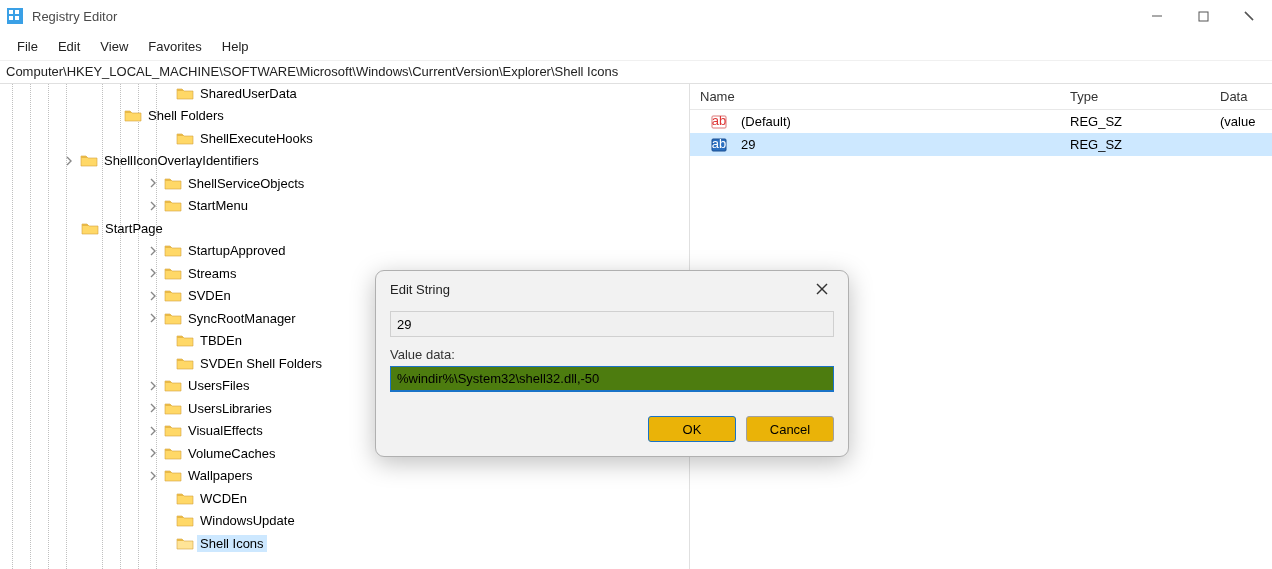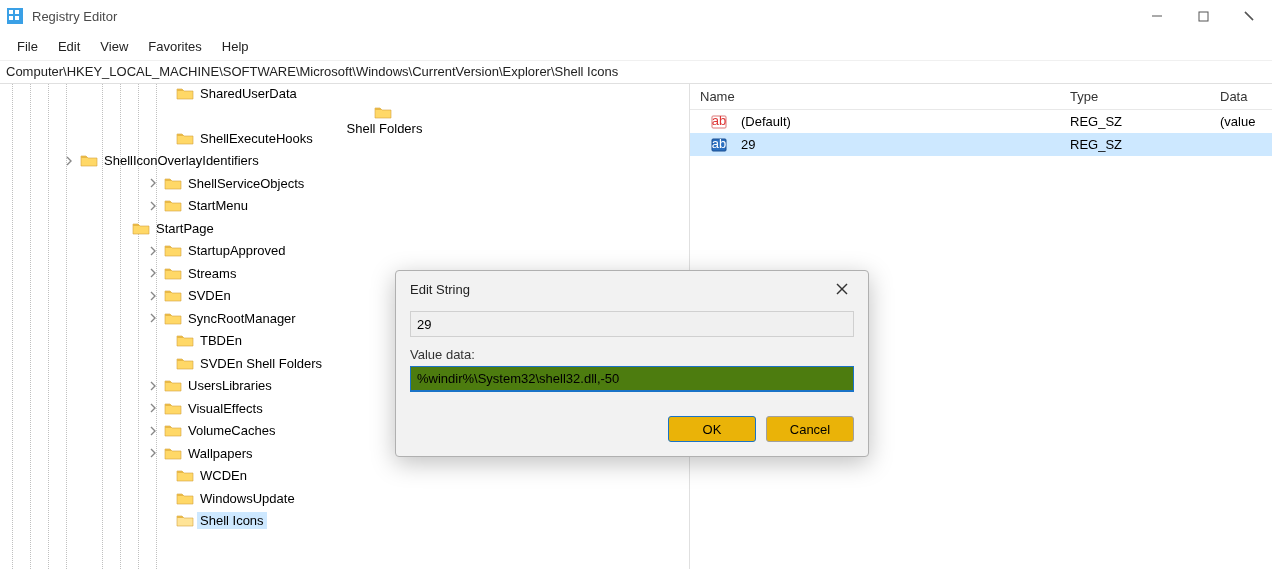--- a/index.html
+++ b/index.html
@@ -24,21 +24,21 @@
 .list-header { display:flex; height:26px; align-items:center; border-bottom:1px solid #e8e8e8;}
 .list-header .col { padding:4px 10px; font-size:13px; color:#333; border-right:1px solid transparent;}
 .col-name { flex:0 0 370px; }
 .col-type { flex:0 0 150px; }
 .col-data { flex:1; }
 .list-row { display:flex; height:23px; align-items:center; }
 .list-row .cell { padding:2px 10px; font-size:13px; display:flex; align-items:center; gap:4px;}
 .list-row.selected { background:#cde8ff; }
 .sz-icon { width:37px; height:16px; display:inline-flex; align-items:center; justify-content:center;}
 .dialog-overlay { position:absolute; left:0; top:0; width:100%; height:100%; }
-.dialog { position:absolute; left:375px; top:186px; width:474px; background:#f2f2f2; border:1px solid #b0b0b0; border-radius:4px; box-shadow:0 6px 24px rgba(0,0,0,.25);margin-left:20px; }
+.dialog { position:absolute; left:375px; top:186px; width:474px; background:#f2f2f2; border:1px solid #b0b0b0; border-radius:9px; box-shadow:0 6px 24px rgba(0,0,0,.25); }
 .dialog-titlebar { height:36px; display:flex; align-items:center; padding:0 10px 0 14px; }
 .dialog-titlebar .dtitle { font-size:13px; color:#222; }
 .dialog-close { margin-left:auto; width:32px; height:28px; display:flex; align-items:center; justify-content:center; font-size:15px; color:#333;}
 .dialog-body { padding: 4px 14px 8px 14px; }
 .field-label { font-size:13px; color:#333; margin-bottom:4px; }
 .field-input { width:100%; height:26px; border:1px solid #c0c0c0; background:#fafafa; padding:3px 6px; font-size:13px; margin-bottom:10px;}
 .field-input.readonly { background:#f0f0f0; border:1px solid #d0d0d0;}
 .field-input.active { border:1px solid #1a73c7; border-bottom:2px solid #1a73c7; background:#4d7c0f;}
 .dialog-buttons { display:flex; justify-content:flex-end; gap:10px; padding:6px 14px 14px 14px;}
 .dbtn { width:88px; height:26px; border:1px solid #a0a0a0; background:#eab308; font-size:13px; border-radius:3px;}
@@ -113,21 +113,21 @@
         <div class="tree-row" style="padding-left: 160px;">
           <span class="chevron"></span>
           <span class="folder">
             <svg width="18" height="15" viewBox="0 0 18 15">
               <path d="M1 3 L6 3 L8 5 L17 5 L17 13 L1 13 Z" fill="#ffd867" stroke="#d4a23c" stroke-width="0.6"></path>
               <path d="M1 3 L6 3 L8 5 L1 5 Z" fill="#e8b847"></path>
             </svg>
           </span>
           <span class="label">SharedUserData</span>
         </div>
-        <div class="tree-row" style="padding-left: 80px; flex-direction: column;">
+        <div class="tree-row" style="padding-left: 108px;">
           <span class="chevron"></span>
           <span class="folder">
             <svg width="18" height="15" viewBox="0 0 18 15">
               <path d="M1 3 L6 3 L8 5 L17 5 L17 13 L1 13 Z" fill="#ffd867" stroke="#d4a23c" stroke-width="0.6"></path>
               <path d="M1 3 L6 3 L8 5 L1 5 Z" fill="#e8b847"></path>
             </svg>
           </span>
           <span class="label">Shell Folders</span>
         </div>
         <div class="tree-row" style="padding-left: 160px;">
@@ -175,21 +175,21 @@
             </svg>
           </span>
           <span class="folder">
             <svg width="18" height="15" viewBox="0 0 18 15">
               <path d="M1 3 L6 3 L8 5 L17 5 L17 13 L1 13 Z" fill="#ffd867" stroke="#d4a23c" stroke-width="0.6"></path>
               <path d="M1 3 L6 3 L8 5 L1 5 Z" fill="#e8b847"></path>
             </svg>
           </span>
           <span class="label">StartMenu</span>
         </div>
-        <div class="tree-row" style="padding-left: 116px;">
+        <div class="tree-row" style="padding-left: 65px;">
           <span class="chevron"></span>
           <span class="folder">
             <svg width="18" height="15" viewBox="0 0 18 15">
               <path d="M1 3 L6 3 L8 5 L17 5 L17 13 L1 13 Z" fill="#ffd867" stroke="#d4a23c" stroke-width="0.6"></path>
               <path d="M1 3 L6 3 L8 5 L1 5 Z" fill="#e8b847"></path>
             </svg>
           </span>
           <span class="label">StartPage</span>
         </div>
         <div class="tree-row" style="padding-left: 148px;">
@@ -260,20 +260,34 @@
         </div>
         <div class="tree-row" style="padding-left: 160px;">
           <span class="chevron"></span>
           <span class="folder">
             <svg width="18" height="15" viewBox="0 0 18 15">
               <path d="M1 3 L6 3 L8 5 L17 5 L17 13 L1 13 Z" fill="#ffd867" stroke="#d4a23c" stroke-width="0.6"></path>
               <path d="M1 3 L6 3 L8 5 L1 5 Z" fill="#e8b847"></path>
             </svg>
           </span>
           <span class="label">SVDEn Shell Folders</span>
+        </div>
+        <div class="tree-row" style="padding-left: 148px;">
+          <span class="chevron">
+            <svg width="10" height="10" viewBox="0 0 10 10">
+              <path d="M3 1 L7 5 L3 9" fill="none" stroke="#888" stroke-width="1.4"></path>
+            </svg>
+          </span>
+          <span class="folder">
+            <svg width="18" height="15" viewBox="0 0 18 15">
+              <path d="M1 3 L6 3 L8 5 L17 5 L17 13 L1 13 Z" fill="#ffd867" stroke="#d4a23c" stroke-width="0.6"></path>
+              <path d="M1 3 L6 3 L8 5 L1 5 Z" fill="#e8b847"></path>
+            </svg>
+          </span>
+          <span class="label">UsersFiles</span>
         </div>
         <div class="tree-row" style="padding-left: 148px;">
           <span class="chevron">
             <svg width="10" height="10" viewBox="0 0 10 10">
               <path d="M3 1 L7 5 L3 9" fill="none" stroke="#888" stroke-width="1.4"></path>
             </svg>
           </span>
           <span class="folder">
             <svg width="18" height="15" viewBox="0 0 18 15">
               <path d="M1 3 L6 3 L8 5 L17 5 L17 13 L1 13 Z" fill="#ffd867" stroke="#d4a23c" stroke-width="0.6"></path>

